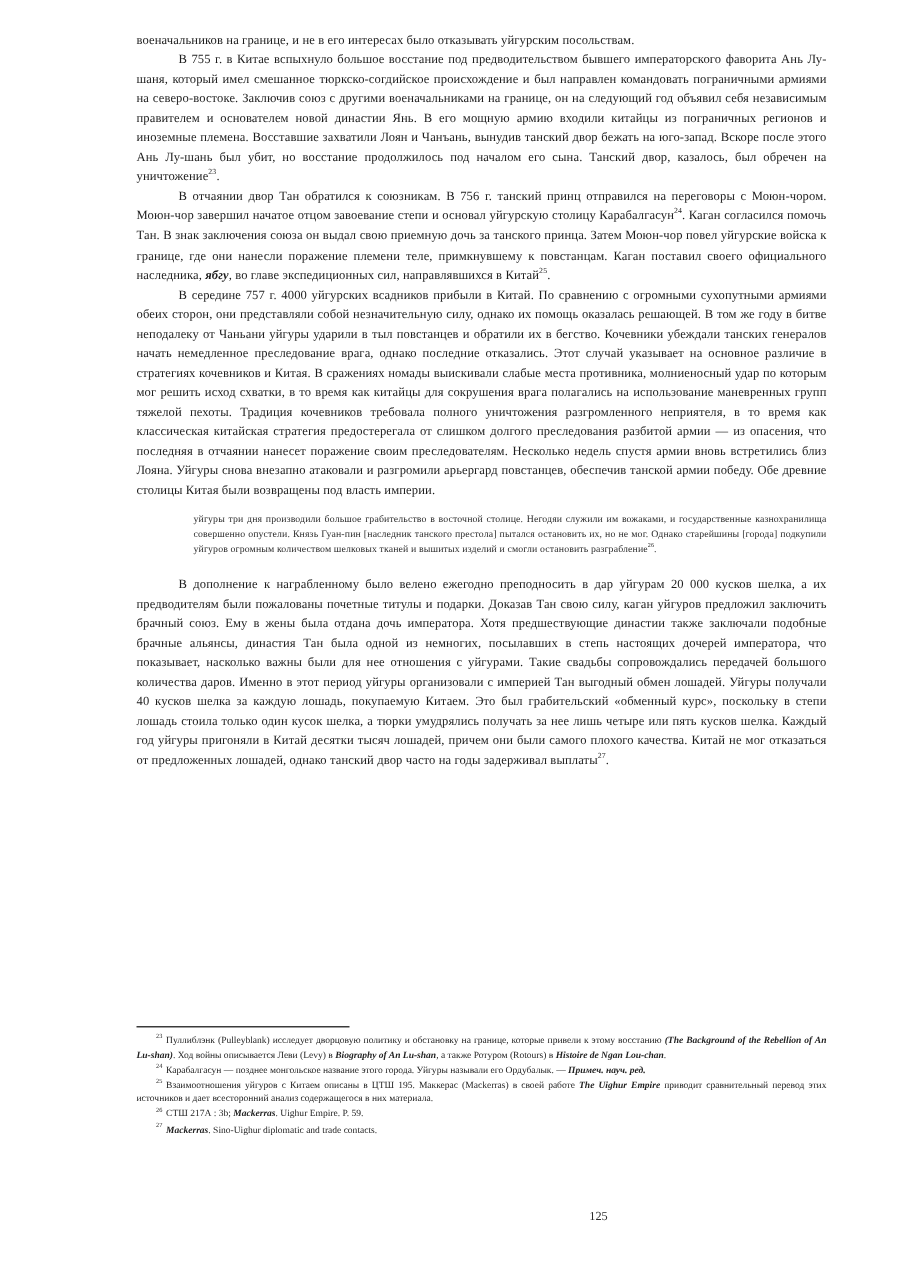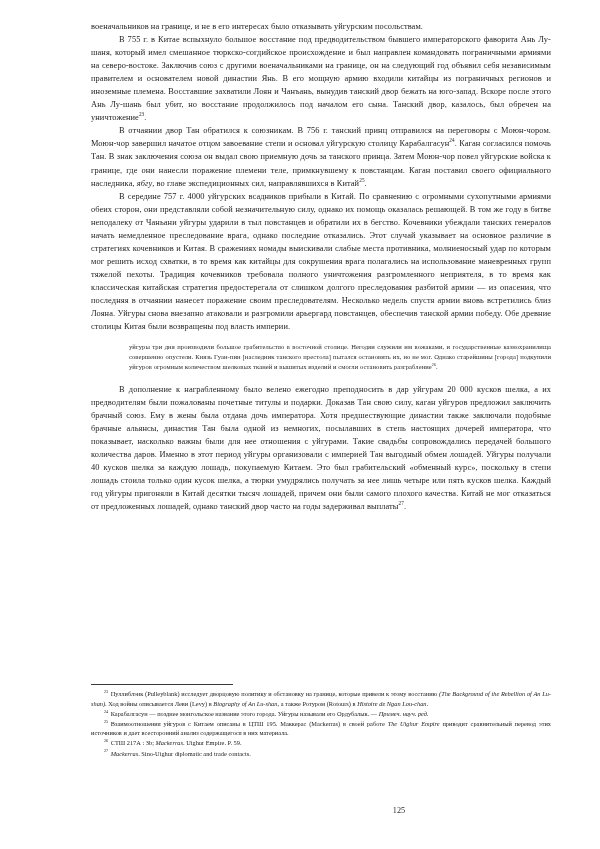--- a/index.html
+++ b/index.html
@@ -53,20 +53,21 @@
   .gap-after-quote {
     height: 10px;
   }
   sup {
     font-size: 0.62em;
     vertical-align: super;
     line-height: 0;
   }
   i, .it {
     font-style: italic;
+    font-weight: bold;
   }
   .footnotes {
     position: absolute;
     left: 78px;
     top: 684px;
     width: 460px;
   }
   .fn-rule {
     width: 142px;
     height: 0;

